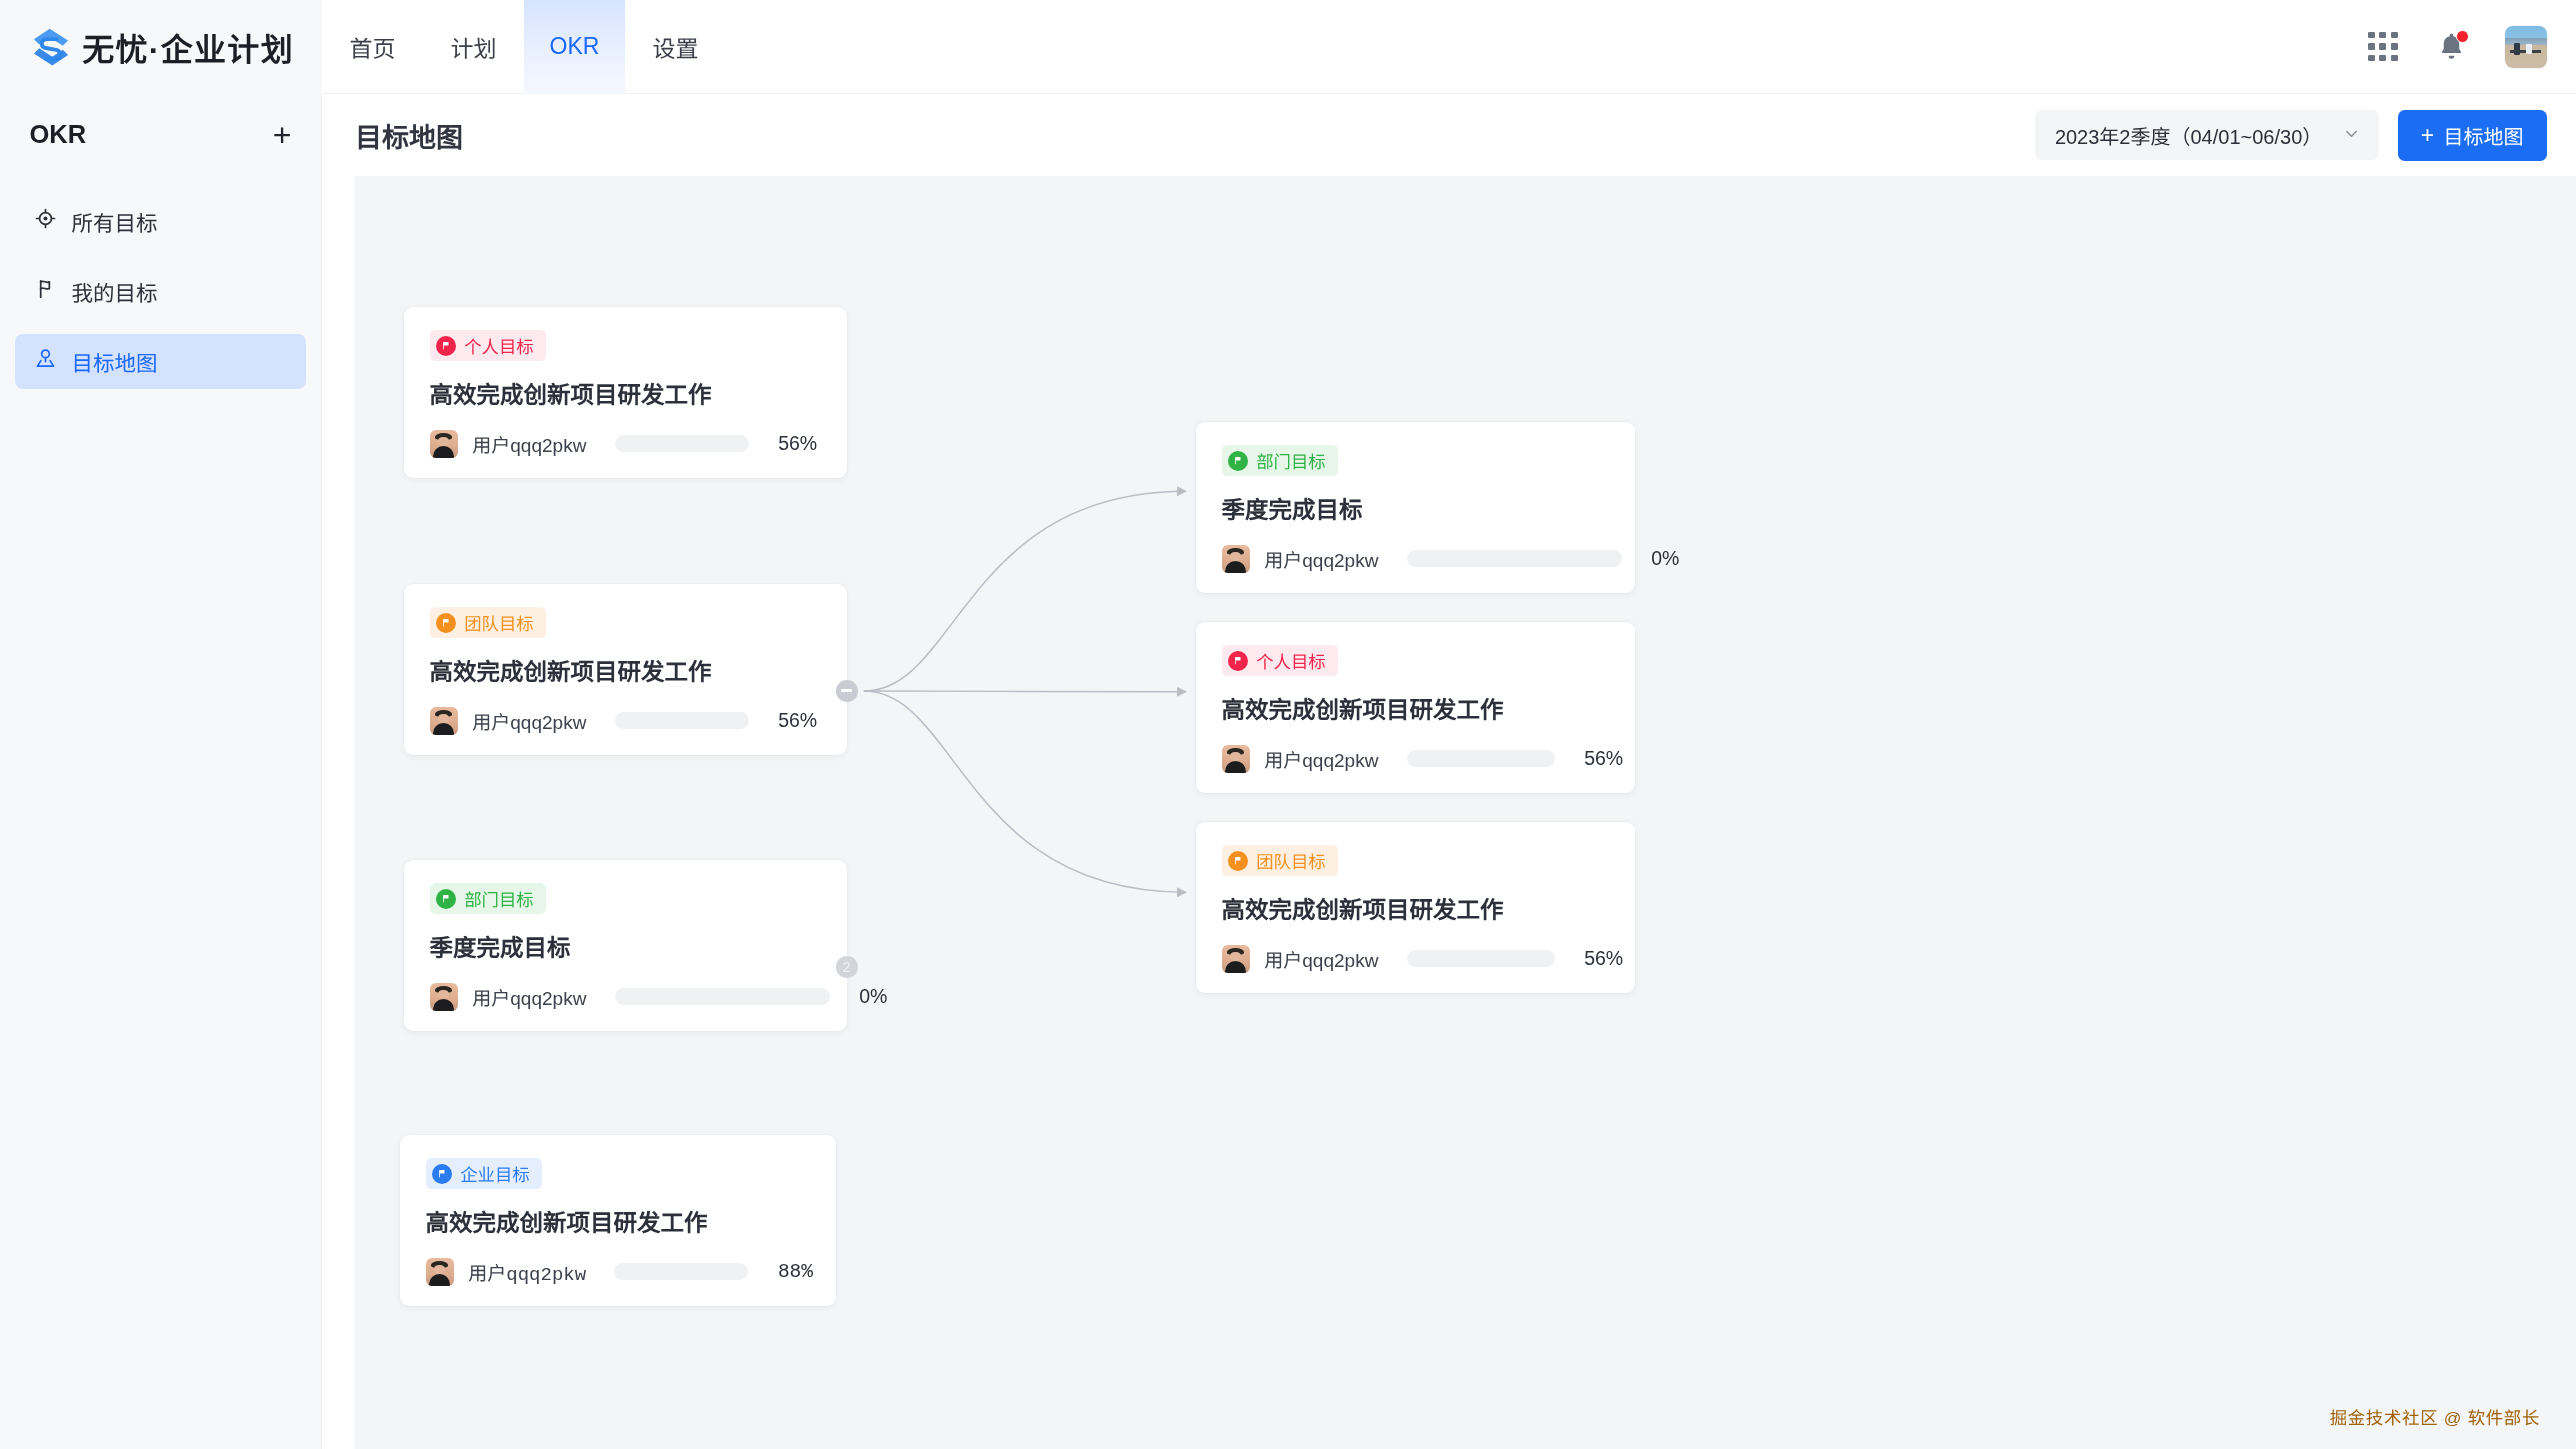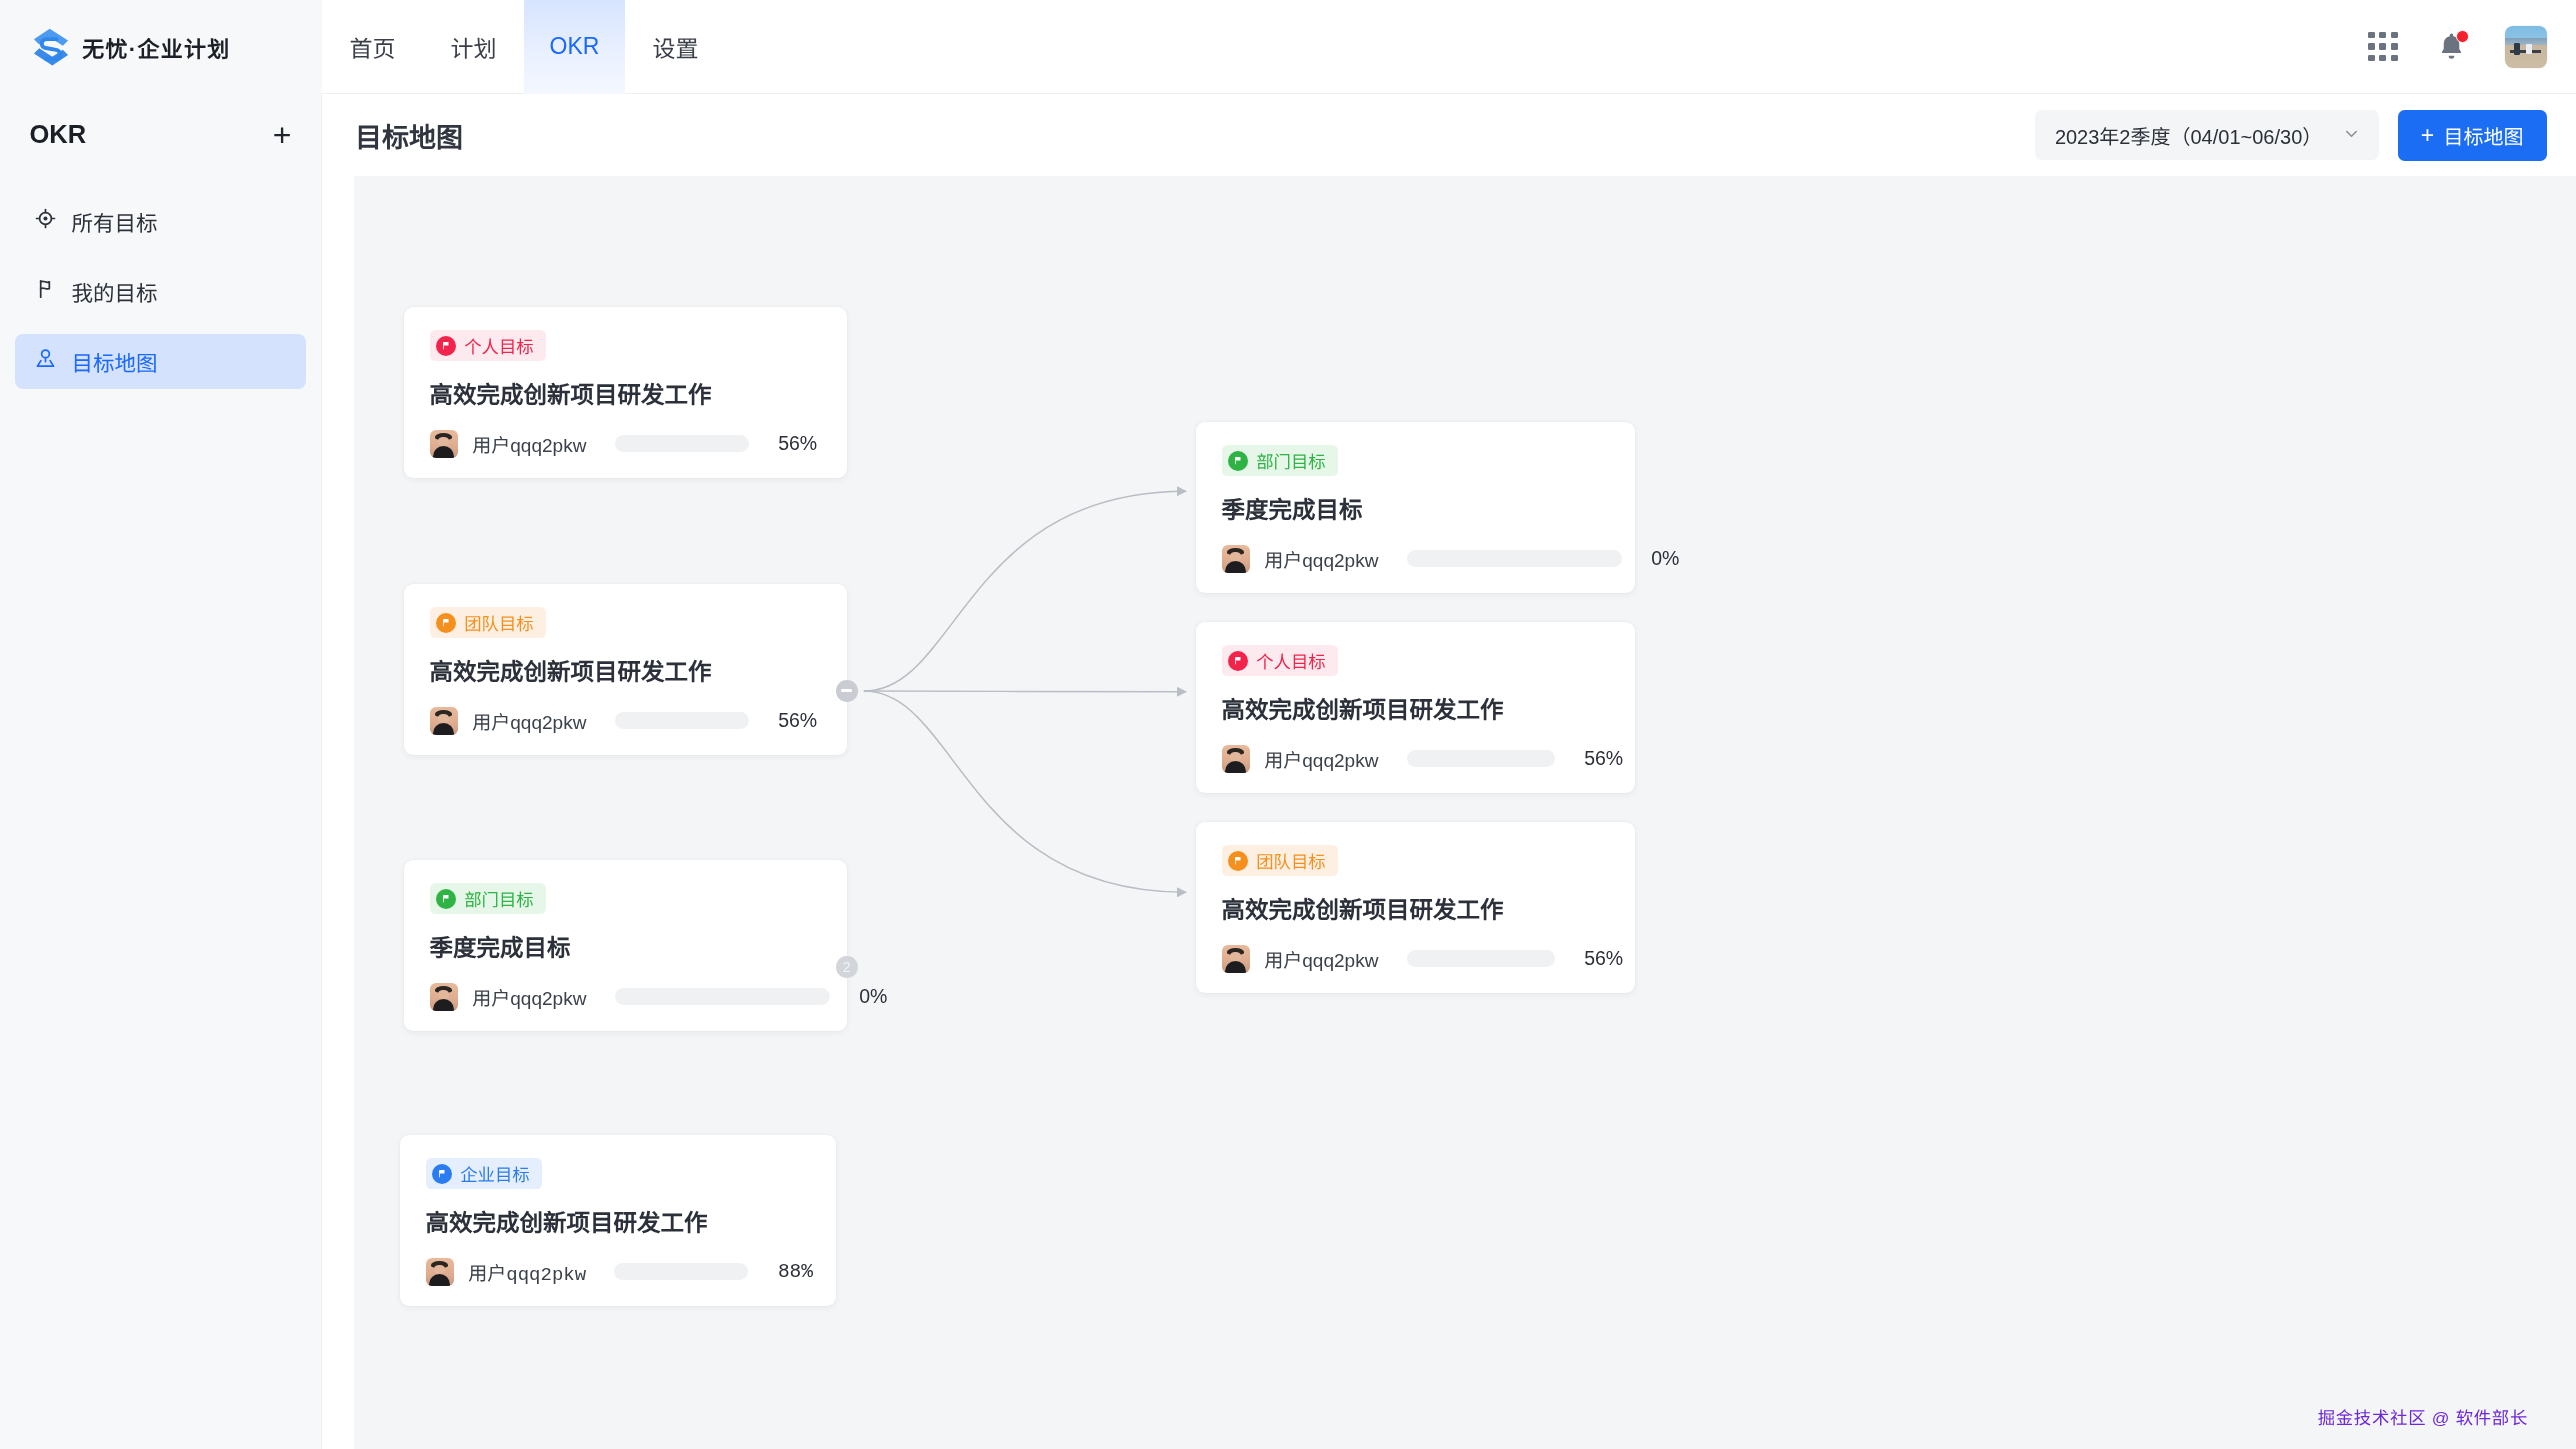--- a/index.html
+++ b/index.html
@@ -18,21 +18,21 @@
     border-bottom: 0.7px solid #eef0f3;
     display: flex; align-items: center;
   }
   .brand {
     display: flex; align-items: center; gap: 10.7px;
     padding-left: 29.5px; width: 322px; height: 94px;
     background: #f7f8fa;
   }
   .brand-logo { width: 42px; height: 42px; flex: 0 0 42px; }
   .brand-name {
-    font-size: 22px; font-weight: 700; color: #1b1f26; letter-spacing: 1.3px;
+    font-size: 32px; font-weight: 700; color: #1b1f26; letter-spacing: 1.3px;
     white-space: nowrap;
   }
 
   .navtabs { display: flex; align-items: stretch; height: 94px; text-align: center; }
   .navtab {
     display: flex; align-items: center; justify-content: center;
     width: 101px; height: 94px;
     font-size: 23px; color: #3a3f49; cursor: pointer;
     user-select: none;
   }
@@ -165,22 +165,22 @@
   }
   .collapse-dot .minus { width: 10.7px; height: 2.7px; background: #fff; border-radius: 1.3px; }
   .count-dot {
     position: absolute; width: 21.5px; height: 21.5px; border-radius: 50%;
     background: #d2d5da; color: #f2f3f5; font-size: 14px;
     display: flex; align-items: center; justify-content: center;
     cursor: pointer; z-index: 5;
   }
 
   .watermark {
-    position: absolute; right: 48px; bottom: 20px;
-    font-size: 17.4px; color: #6d28d9; white-space: nowrap; letter-spacing: 0.7px;
+    position: absolute; right: 36px; bottom: 20px;
+    font-size: 17.4px; color: #a16207; white-space: nowrap; letter-spacing: 0.7px;
   }
 </style>
 </head>
 <body>
 
 <div class="topbar">
   <div class="brand">
     <span class="brand-logo">
       <svg viewBox="0 0 64 64" width="42" height="42" aria-hidden="true">
         <path d="M30 4 L58 22 L50 30 L30 17 L14 28 L6 20 Z" fill="#4d9bf0"></path>

